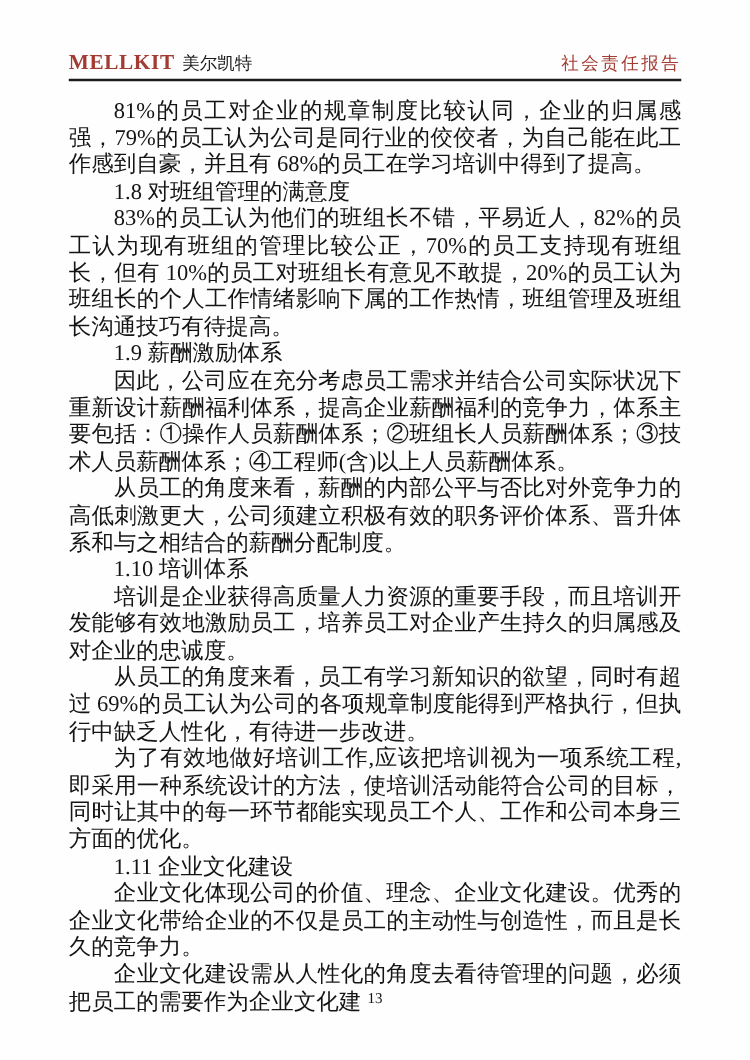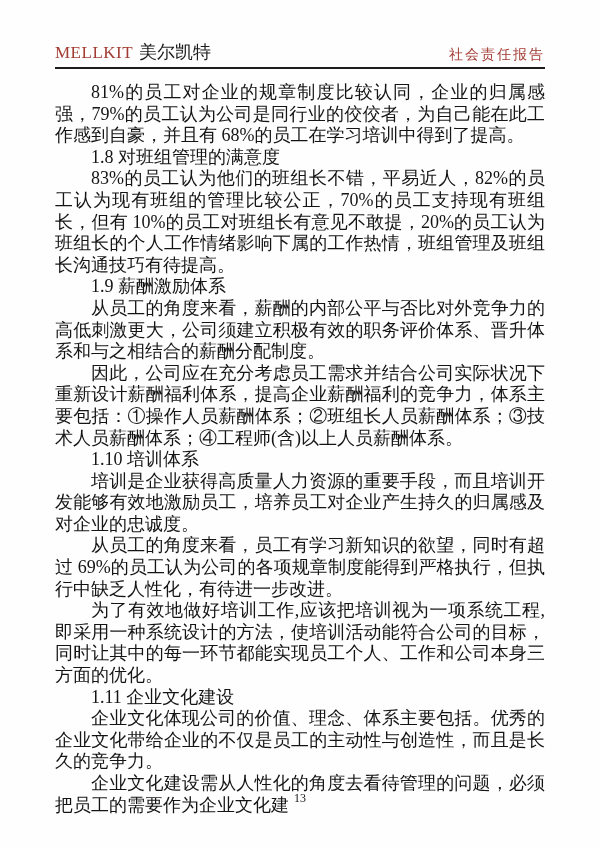--- a/index.html
+++ b/index.html
@@ -21,24 +21,24 @@
     padding-bottom: 3px;
     display: flex;
     justify-content: space-between;
     align-items: flex-end;
     border-bottom: 2px solid #1c1c1c;
   }
   .logo { display: flex; align-items: baseline; gap: 6px; }
   .logo-latin {
     font-size: 17px;
     letter-spacing: 0.5px;
-    font-weight: normal;
+    font-weight: bold;
   }
   .logo-cjk {
-    font-size: 18px;
+    font-size: 14px;
     color: #1c1c1c;
   }
   .doc-title {
     font-size: 14px;
     letter-spacing: 2px;
   }
   .content {
     margin: 13px 55px 0 55px;
     font-size: 18px;
     line-height: 21.6px;
@@ -69,26 +69,26 @@
       <span class="logo-cjk">美尔凯特</span>
     </div>
     <div class="doc-title" style="color: rgb(162, 60, 51); margin-left: 28px;">社会责任报告</div>
   </div>
 
   <div class="content">
     <p>81%的员工对企业的规章制度比较认同，企业的归属感强，79%的员工认为公司是同行业的佼佼者，为自己能在此工作感到自豪，并且有 68%的员工在学习培训中得到了提高。</p>
     <p>1.8 对班组管理的满意度</p>
     <p>83%的员工认为他们的班组长不错，平易近人，82%的员工认为现有班组的管理比较公正，70%的员工支持现有班组长，但有 10%的员工对班组长有意见不敢提，20%的员工认为班组长的个人工作情绪影响下属的工作热情，班组管理及班组长沟通技巧有待提高。</p>
     <p>1.9 薪酬激励体系</p>
+    <p>因此，公司应在充分考虑员工需求并结合公司实际状况下重新设计薪酬福利体系，提高企业薪酬福利的竞争力，体系主要包括：①操作人员薪酬体系；②班组长人员薪酬体系；③技术人员薪酬体系；④工程师(含)以上人员薪酬体系。</p>
     <p>从员工的角度来看，薪酬的内部公平与否比对外竞争力的高低刺激更大，公司须建立积极有效的职务评价体系、晋升体系和与之相结合的薪酬分配制度。</p>
-    <p>因此，公司应在充分考虑员工需求并结合公司实际状况下重新设计薪酬福利体系，提高企业薪酬福利的竞争力，体系主要包括：①操作人员薪酬体系；②班组长人员薪酬体系；③技术人员薪酬体系；④工程师(含)以上人员薪酬体系。</p>
     <p>1.10 培训体系</p>
     <p>培训是企业获得高质量人力资源的重要手段，而且培训开发能够有效地激励员工，培养员工对企业产生持久的归属感及对企业的忠诚度。</p>
     <p>从员工的角度来看，员工有学习新知识的欲望，同时有超过 69%的员工认为公司的各项规章制度能得到严格执行，但执行中缺乏人性化，有待进一步改进。</p>
     <p>为了有效地做好培训工作,应该把培训视为一项系统工程,即采用一种系统设计的方法，使培训活动能符合公司的目标，同时让其中的每一环节都能实现员工个人、工作和公司本身三方面的优化。</p>
     <p>1.11 企业文化建设</p>
-    <p>企业文化体现公司的价值、理念、体系主要包括。优秀的企业文化带给企业的不仅是员工的主动性与创造性，而且是长久的竞争力。</p>
+    <p>企业文化体现公司的价值、理念、企业文化建设。优秀的企业文化带给企业的不仅是员工的主动性与创造性，而且是长久的竞争力。</p>
     <p>企业文化建设需从人性化的角度去看待管理的问题，必须把员工的需要作为企业文化建</p>
   </div>
 
   <div class="page-number">13</div>
 
 </div>
 
 </body></html>

